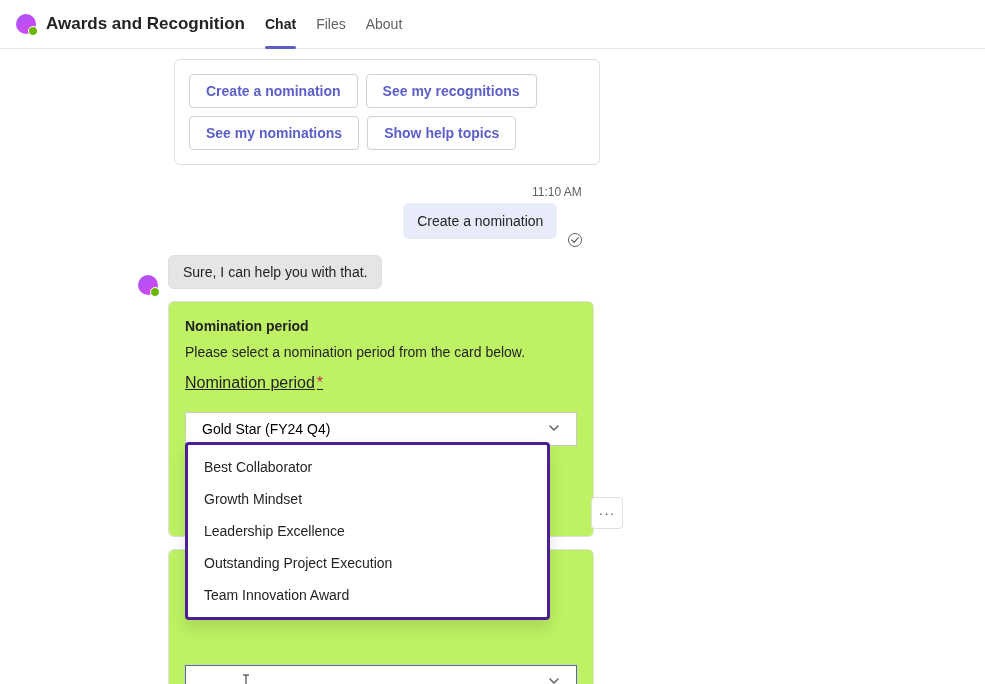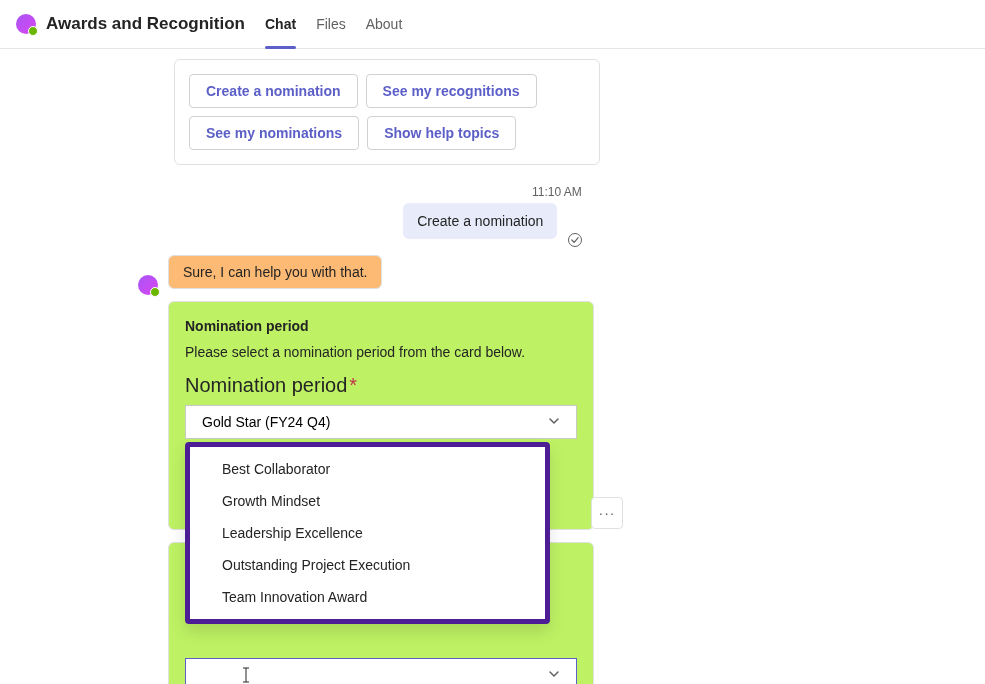--- a/index.html
+++ b/index.html
@@ -157,21 +157,21 @@
       border-radius: 50%;
       border: 1.5px solid #fff;
     }
     .bot-meta {
       font-size: 12px;
       color: #616161;
       margin-bottom: 2px;
       padding-left: 2px;
     }
     .bot-bubble {
-      background: #fdba74;
+      background: #e5e5e5;
       border: 1px solid #e0e0e0;
       border-radius: 6px;
       padding: 8px 14px;
       font-size: 14px;
       color: #242424;
       display: inline-block;
       margin-bottom: 12px;
     }
     .form-card {
       background: #bef264;
@@ -186,23 +186,24 @@
       font-size: 14px;
       color: #242424;
       margin-bottom: 10px;
     }
     .form-sub {
       font-size: 14px;
       color: #242424;
       margin-bottom: 14px;
     }
     .form-label {
-      font-size: 20px;
-      color: #242424;
-      margin-bottom: 8px;
+      font-size: 16px;
+      color: #242424;
+      margin-bottom: 20px;
+      text-decoration: underline;
     }
     .form-label .req { color: #c4314b; margin-left: 2px; }
     .select-box {
       display: flex;
       align-items: flex-start;
       justify-content: space-between;
       border: 1px solid #c8c8c8;
       border-radius: 0;
       padding: 8px 16px;
       font-size: 14px;
@@ -232,25 +233,25 @@
       color: #616161;
       font-size: 14px;
       letter-spacing: 1px;
     }
     .dropdown-list {
       position: absolute;
       left: 16px;
       top: 140px;
       width: 365px;
       background: #fff;
-      border: 5px solid #4c1d95;
+      border: 3px solid #4c1d95;
       border-radius: 4px;
       box-shadow: 0 8px 16px rgba(0,0,0,0.12);
       z-index: 10;
-      padding: 6px 16px;
+      padding: 6px 0;
     }
     .dropdown-item {
       padding: 8px 16px;
       font-size: 14px;
       color: #242424;
       cursor: pointer;
     }
     .form-card-2 {
       margin-top: 12px;
     }

